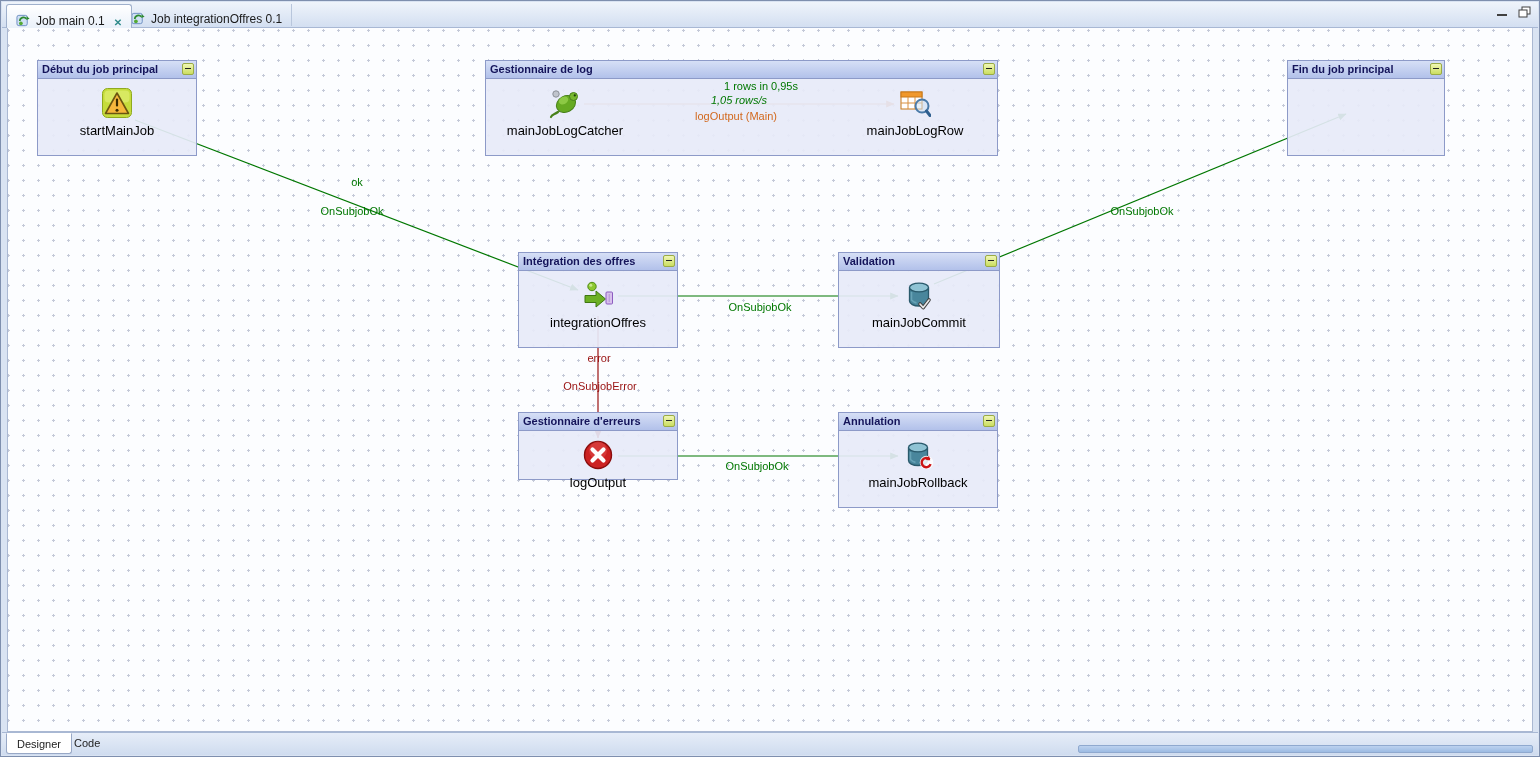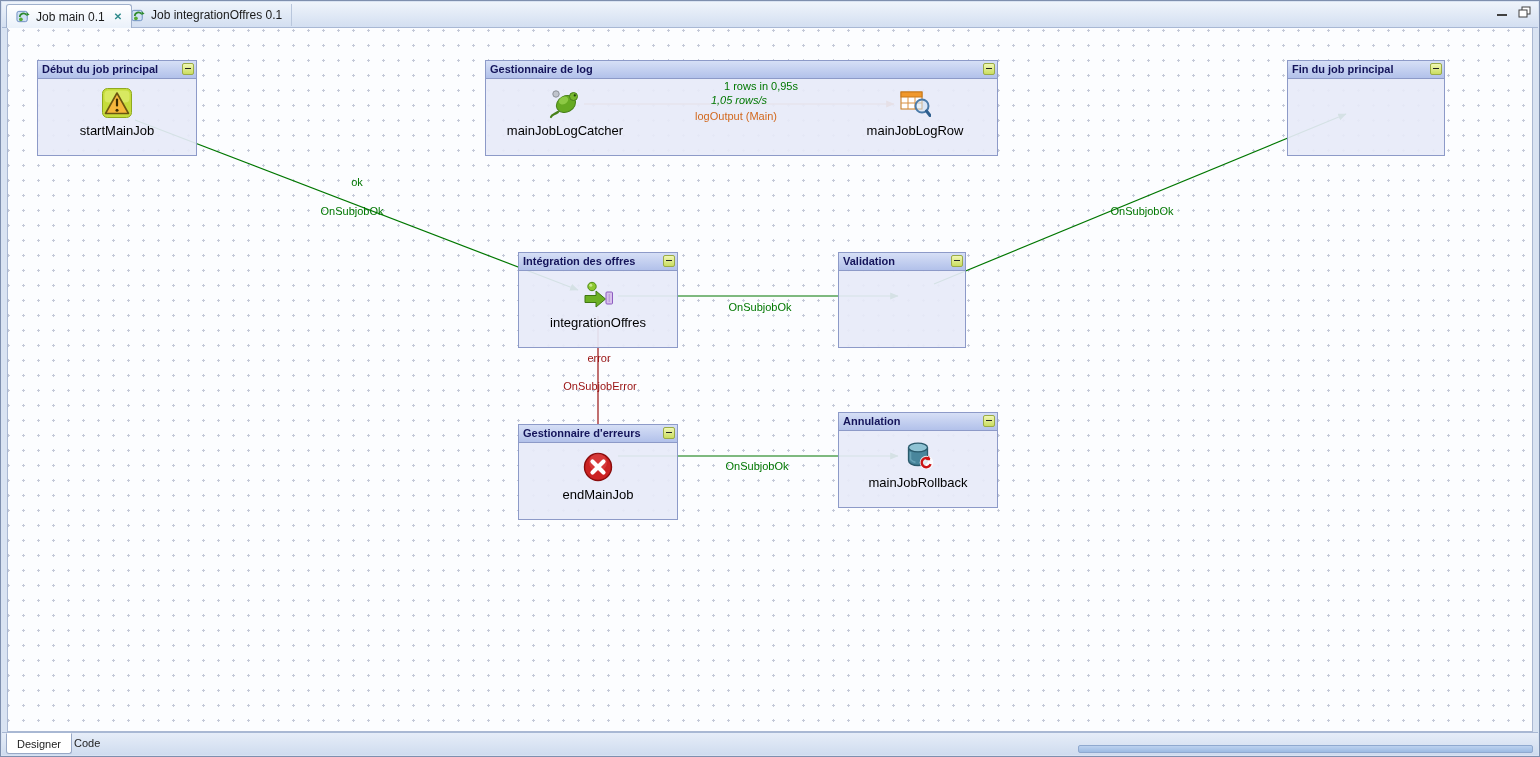--- a/index.html
+++ b/index.html
@@ -2,21 +2,21 @@
 <html><head>
 <meta charset="utf-8">
 <style>
   html,body{margin:0;padding:0;}
   .app{position:relative;width:1540px;height:757px;background:#d9e3f2;border:1px solid #7e8fae;
        font-family:"Liberation Sans",sans-serif;overflow:hidden;box-sizing:border-box;}
 
   
   .tabbar{position:absolute;top:1px;left:1px;right:1px;height:25px;
           background:linear-gradient(#eff4fb,#d3dff1);border-bottom:1px solid #a8b8d4;z-index:5;}
-  .tab{position:absolute;top:2px;height:22px;display:flex;align-items:center;gap:5px;
+  .tab{position:absolute;top:2px;height:22px;display:flex;align-items:flex-end;gap:5px;
        padding:0 9px;font-size:12px;color:#1a1a1a;white-space:nowrap;cursor:default;}
   .tab.active{background:linear-gradient(#ffffff,#eaf1fa);border:1px solid #9fb0cc;border-bottom:none;
        border-radius:3px 3px 0 0;height:23px;z-index:6;}
   .tab.inactive{border-right:1px solid #b8c6dc;}
   .tab-close{color:#2e8b8b;font-size:10px;font-weight:bold;margin-left:4px;cursor:pointer;}
   .win-controls{position:absolute;right:6px;top:4px;display:flex;gap:8px;align-items:center;}
   .win-btn{display:inline-block;width:14px;height:12px;}
 
   
   .canvas{position:absolute;top:26px;left:6px;right:6px;bottom:24px;
@@ -205,45 +205,57 @@
             <circle cx="10" cy="7.5" r="4.2" fill="#8cc830" stroke="#4f8c16"></circle>
             <circle cx="8.8" cy="6.3" r="1.5" fill="#c8e88c"></circle>
             <rect x="24" y="13" width="6.5" height="12" rx="1" fill="#d8c0ec" stroke="#8c5cc0"></rect>
             <line x1="27.2" y1="15" x2="27.2" y2="23" stroke="#b094d4"></line>
           </svg>
         </span>
         <span class="component-label">integrationOffres</span>
       </div>
     </div>
 
-    <div class="subjob" style="left:830px;top:224px;width:128px;height:96px;">
+    <div class="subjob" style="left:830px;top:224px;width:162px;height:96px;">
       <div class="subjob-title">
         <span>Validation</span>
         <span class="collapse-btn">
             <span class="minus-line"></span>
           </span>
       </div>
-    </div>
-
-    <div class="subjob" style="left:510px;top:384px;width:160px;height:96px;margin-top:12px;">
+      <div class="component centered" style="top:26px;">
+        <span class="component-icon">
+          <svg width="32" height="32" viewBox="0 0 32 32">
+            <path d="M6.5 8.5 V22 c0 2.8 4.2 5 9.5 5 s9.5 -2.2 9.5 -5 V8.5" fill="#49869c" stroke="#2a5a6c" stroke-width="1.3"></path>
+            <ellipse cx="16" cy="8.5" rx="9.5" ry="4.3" fill="#8fc3d4" stroke="#2a5a6c" stroke-width="1.3"></ellipse>
+            <path d="M8.5 13 v8 c1.5 1.6 3.5 2.6 5 2.9" fill="none" stroke="#6faabd" stroke-width="1.6" opacity="0.8"></path>
+            <path d="M17 25 l3.2 3.6 5.8 -7.6" fill="none" stroke="#404040" stroke-width="3.6" stroke-linecap="round" stroke-linejoin="round"></path>
+            <path d="M17 25 l3.2 3.6 5.8 -7.6" fill="none" stroke="#e8e8e8" stroke-width="1.6" stroke-linecap="round" stroke-linejoin="round"></path>
+          </svg>
+        </span>
+        <span class="component-label">mainJobCommit</span>
+      </div>
+    </div>
+
+    <div class="subjob" style="left:510px;top:384px;width:160px;height:68px;">
       <div class="subjob-title">
         <span>Gestionnaire d'erreurs</span>
         <span class="collapse-btn">
             <span class="minus-line"></span>
           </span>
       </div>
       <div class="component centered" style="top:26px;">
         <span class="component-icon">
           <svg width="32" height="32" viewBox="0 0 32 32">
             <circle cx="16" cy="16" r="13.5" fill="#cc2222" stroke="#8a0d0d" stroke-width="1.4"></circle>
             <circle cx="16" cy="11.5" r="9" fill="#e05050" opacity="0.5"></circle>
             <path d="M10.5 10.5 L21.5 21.5 M21.5 10.5 L10.5 21.5" stroke="#ffffff" stroke-width="4.2" stroke-linecap="round"></path>
           </svg>
         </span>
-        <span class="component-label">endMainJob</span>
+        <span class="component-label">logOutput</span>
       </div>
     </div>
 
     <div class="subjob" style="left:830px;top:384px;width:160px;height:96px;">
       <div class="subjob-title">
         <span>Annulation</span>
         <span class="collapse-btn">
             <span class="minus-line"></span>
           </span>
       </div>

